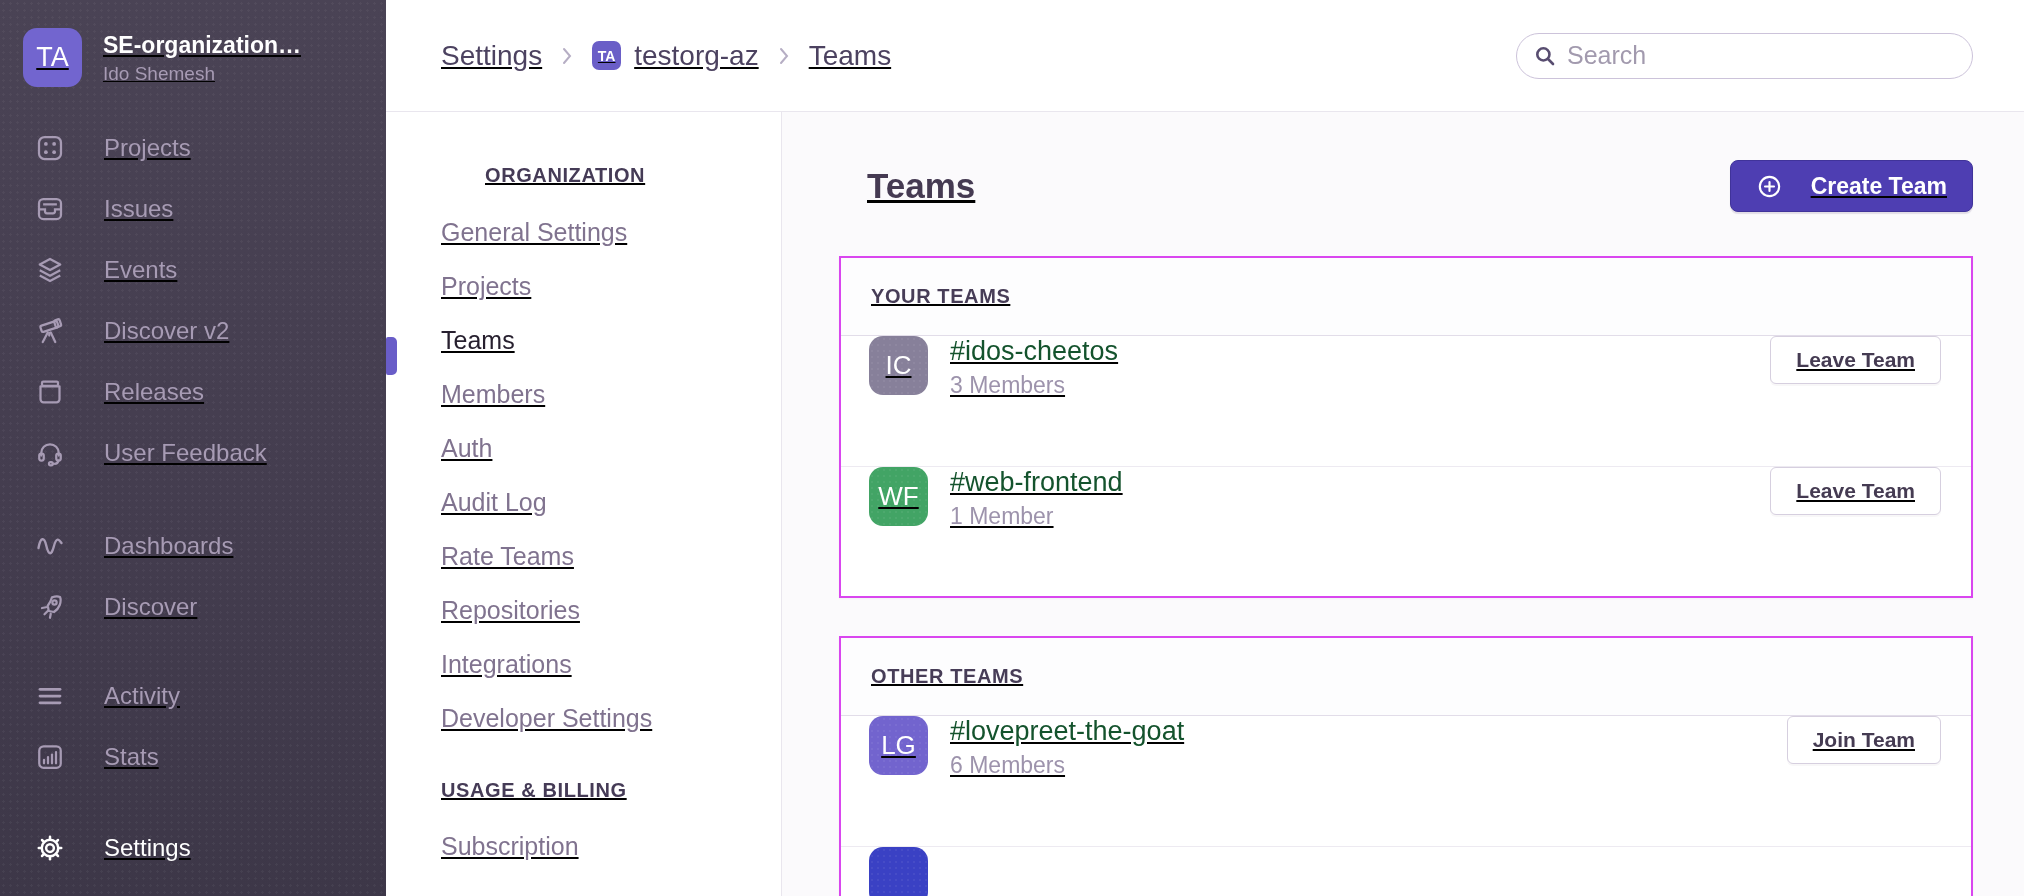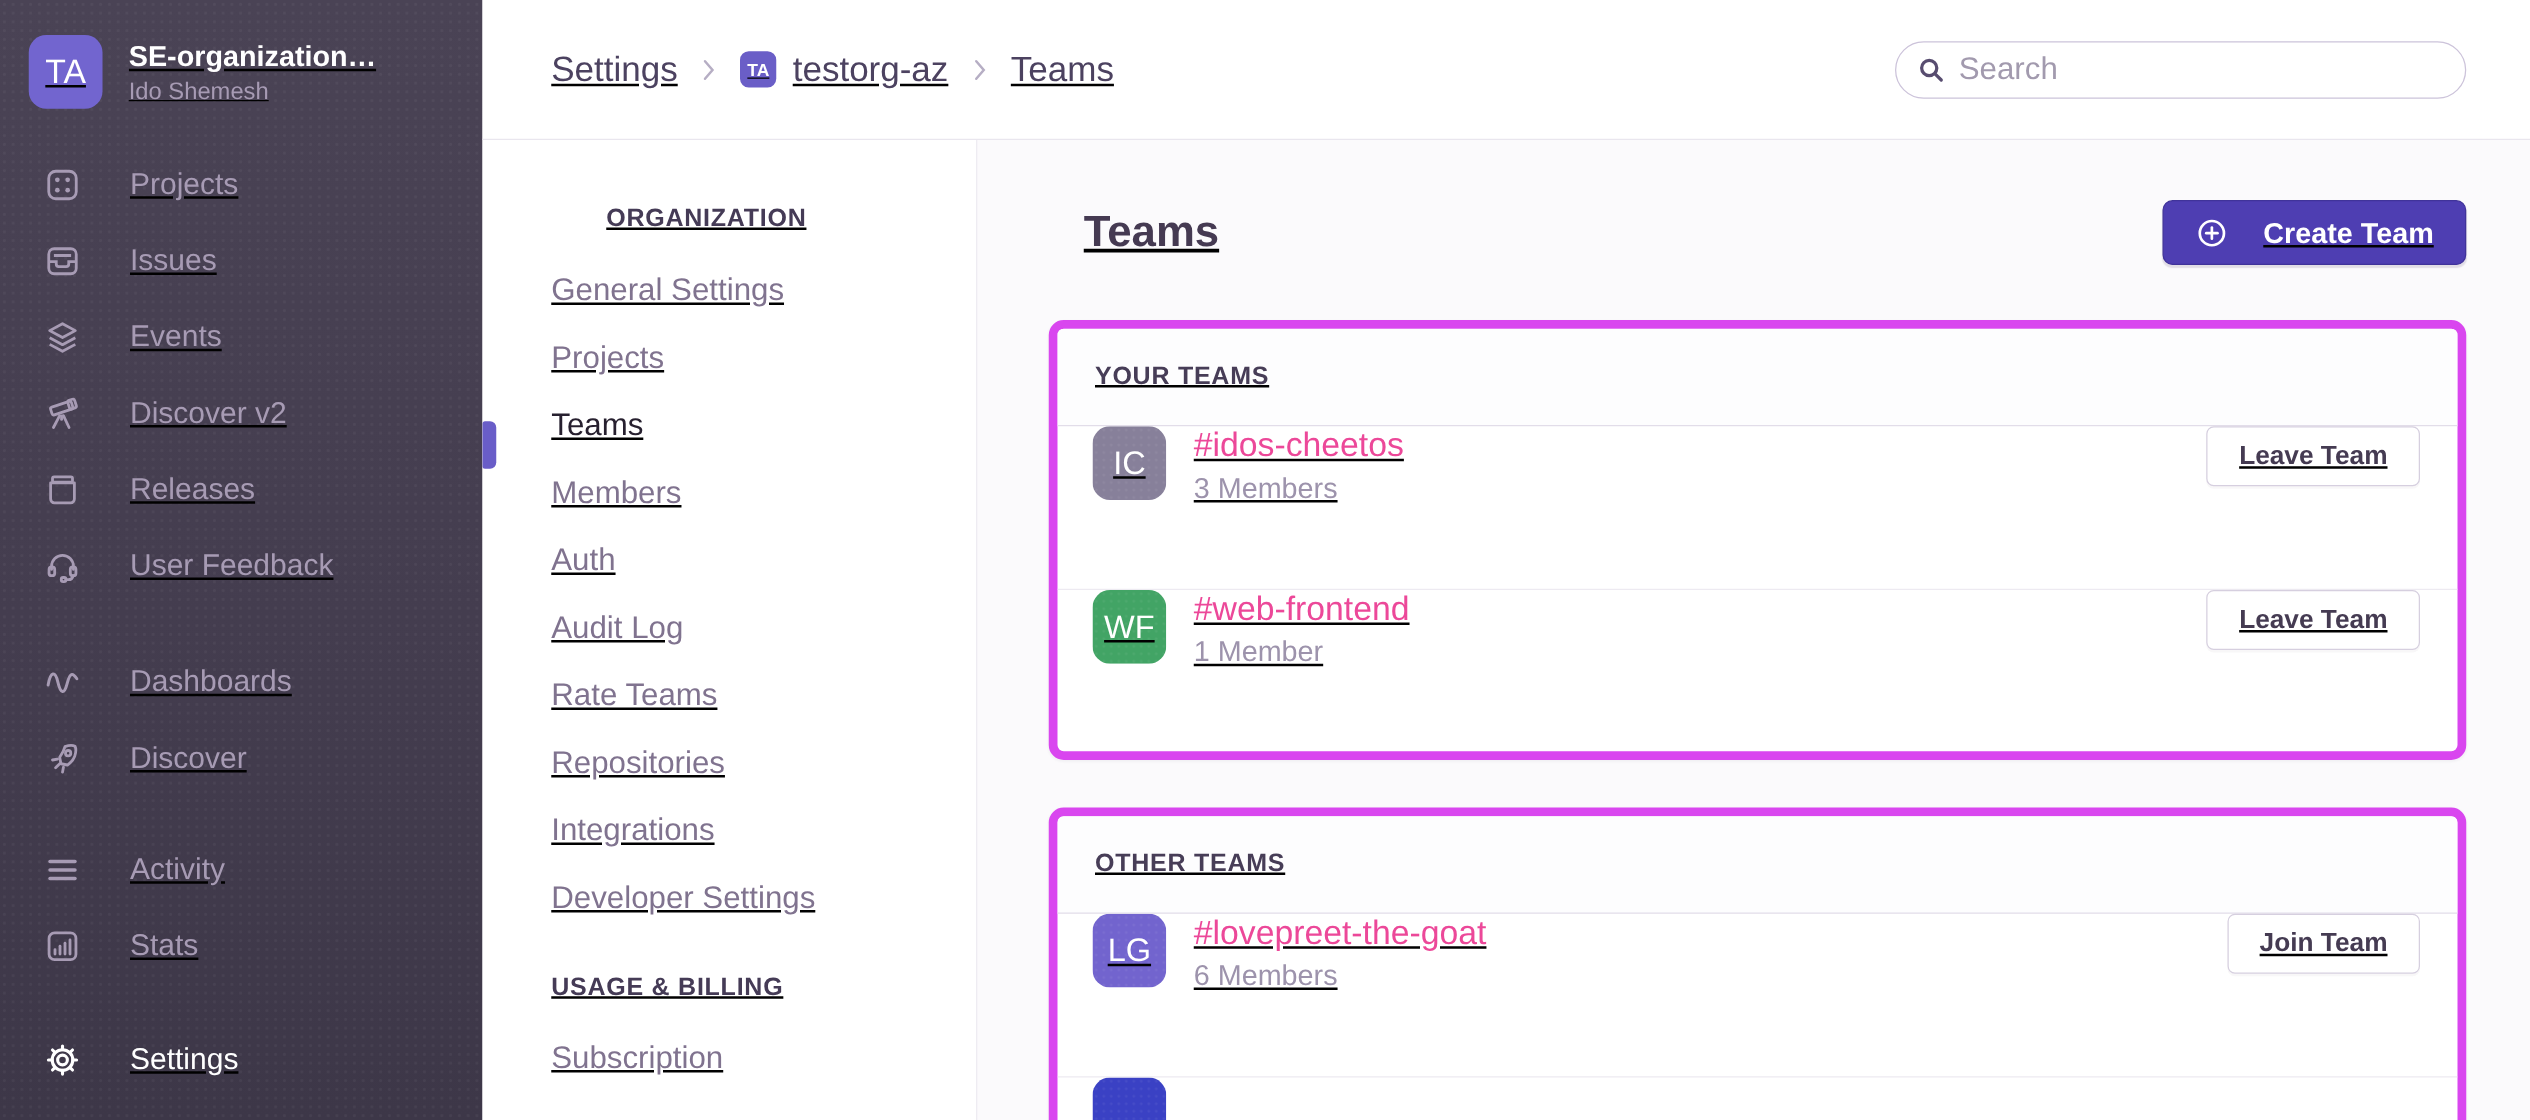--- a/index.html
+++ b/index.html
@@ -84,34 +84,34 @@
   .main { flex:1; background:#fbfafc; padding:0 51px 0 57px; min-width:0; }
   .main-head { display:flex; align-items:center; justify-content:space-between; margin-top:48px; }
   .page-title { font-size:35px; font-weight:700; color:#453a52; margin-left:28px; }
   .btn-primary {
     display:flex; align-items:center; gap:28px; height:52px; padding:0 25px;
     background:#4e3eb2; border:1px solid #40339a; border-radius:8px; cursor:pointer;
     color:#fff; font-size:23px; font-weight:700; font-family:"Liberation Sans", sans-serif;
     box-shadow:0 2px 1px rgba(40,20,70,0.12);
   }
 
-  .panel { margin-top:44px; background:#fff; border:7px solid #d946ef; border-radius:12px;
+  .panel { margin-top:44px; background:#fff; border:2px solid #d946ef; border-radius:0;
            box-shadow:0 1px 2px rgba(37,11,54,0.04); overflow:hidden; }
   .panel.second { margin-top:38px; height:400px; }
   .panel-header { height:78px; display:flex; align-items:center; padding-left:30px;
                   background:#fdfdfe; border-bottom:1px solid #e2dde9;
                   font-size:20px; font-weight:700; color:#473d57; letter-spacing:0.6px; }
   .team-row { height:130px; display:flex; padding:0 30px 0 28px; }
   .team-row + .team-row { border-top:1px solid #edeaf1; }
   .team-avatar { width:59px; height:59px; border-radius:14px; color:#fff; font-size:26px;
                  display:flex; align-items:center; justify-content:center; flex:0 0 59px;
                  background-image:radial-gradient(rgba(255,255,255,0.06) 1px, transparent 1.3px);
                  background-size:6px 6px; }
   .team-info { margin-left:22px; }
-  .team-name { font-size:27px; color:#ec4899; text-decoration:none; font-weight:500; display:block; }
+  .team-name { font-size:27px; color:#14532d; text-decoration:none; font-weight:500; display:block; }
   .team-members { font-size:23px; color:#9d93ac; margin-top:5px; }
   .btn-secondary {
     margin-left:auto; height:48px; padding:0 25px; background:#fff; cursor:pointer;
     border:1px solid #d6cfdf; border-radius:6px; color:#453b52; font-size:21px; font-weight:700;
     font-family:"Liberation Sans", sans-serif; box-shadow:0 2px 0 rgba(64,45,89,0.04);
   }
 </style>
 </head>
 <body>
 

